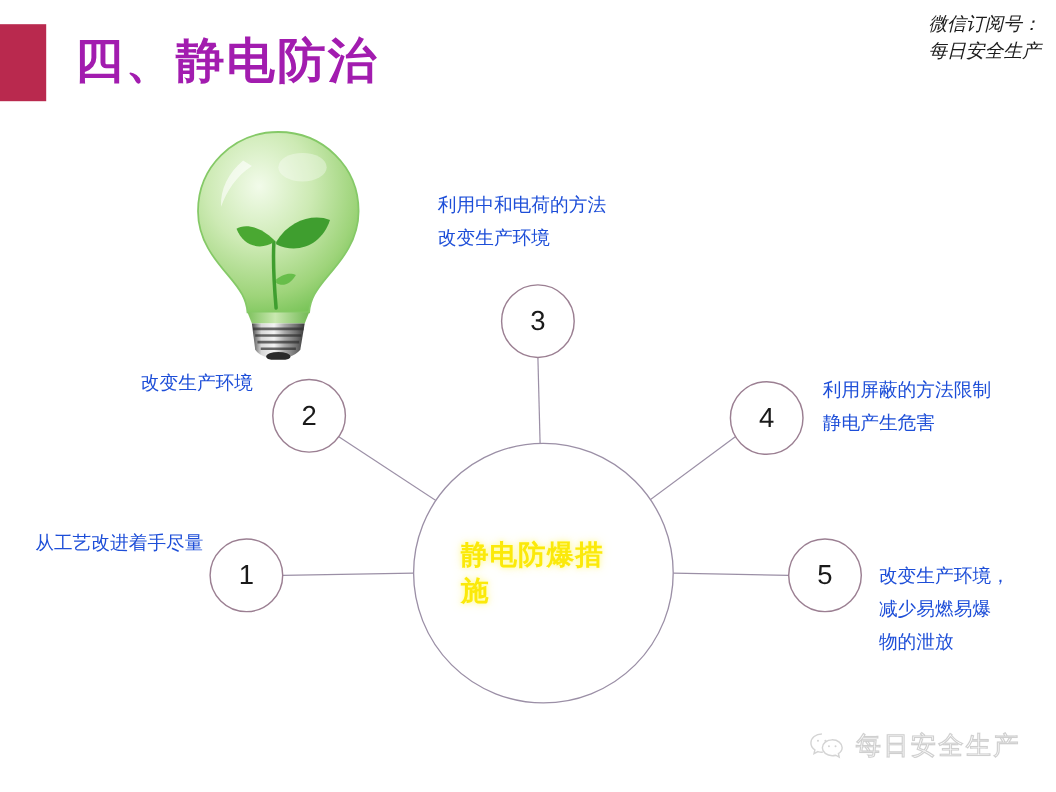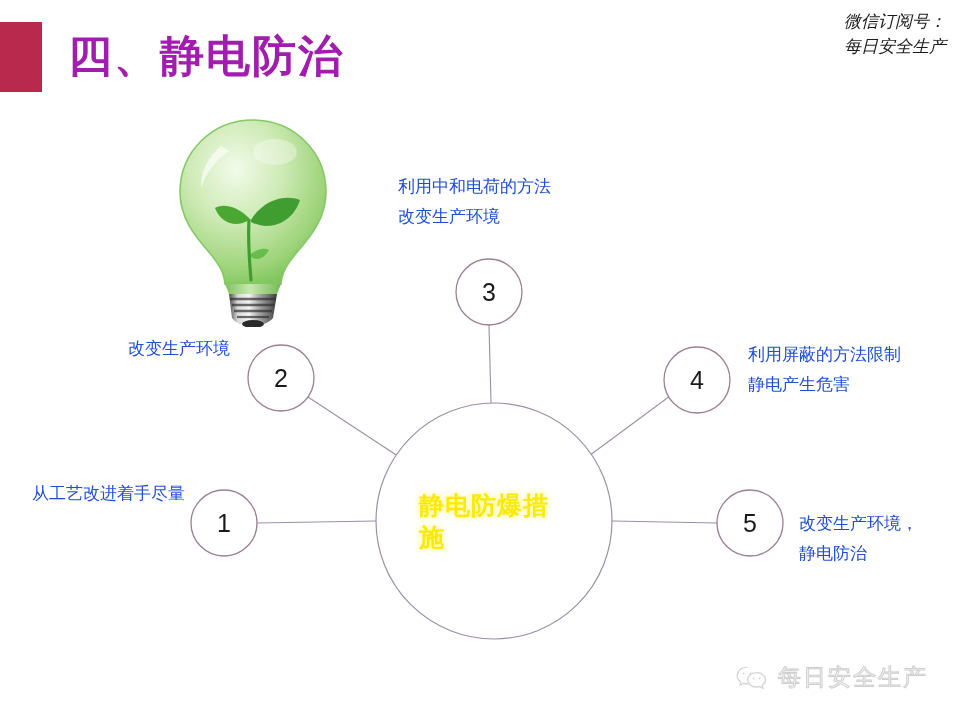--- a/index.html
+++ b/index.html
@@ -241,21 +241,22 @@
     <div>利用屏蔽的方法限制</div>
     <div>静电产生危害</div>
   </div>
 
   <div class="callout right-align" style="left:0px; top:479px; width:185px;">
     <div>从工艺改进着手尽量</div>
   </div>
 
   <div class="callout left-align" style="left:799px; top:477px;margin-top:32px;">
     <div>改变生产环境，</div>
-    <div>静电防治</div>
+    <div>减少易燃易爆</div>
+    <div>物的泄放</div>
   </div>
 
   <div class="watermark">
     <svg width="34" height="28" viewBox="0 0 34 28">
       <g fill="none" stroke="#9a9a9a" stroke-width="1.3">
         <path d="M12.2 3.2C6.6 3.2 2.2 6.9 2.2 11.4c0 2.5 1.4 4.8 3.6 6.3L5 21.2l3.6-1.9c1.1.3 2.3.5 3.6.5.3 0 .6 0 .9-.02"></path>
         <circle cx="8.6" cy="9.4" r="0.95" fill="#9a9a9a" stroke="none"></circle>
         <circle cx="15.4" cy="9.4" r="0.95" fill="#9a9a9a" stroke="none"></circle>
         <path d="M21.6 8.6c-5 0-9 3.2-9 7.2 0 4 4 7.2 9 7.2 1.1 0 2.1-.15 3.1-.43l3.2 1.7-.7-3.1c1.9-1.3 3.4-3.3 3.4-5.4 0-4-4-7.2-9-7.2z"></path>
         <circle cx="18.6" cy="14.4" r="0.9" fill="#9a9a9a" stroke="none"></circle>

